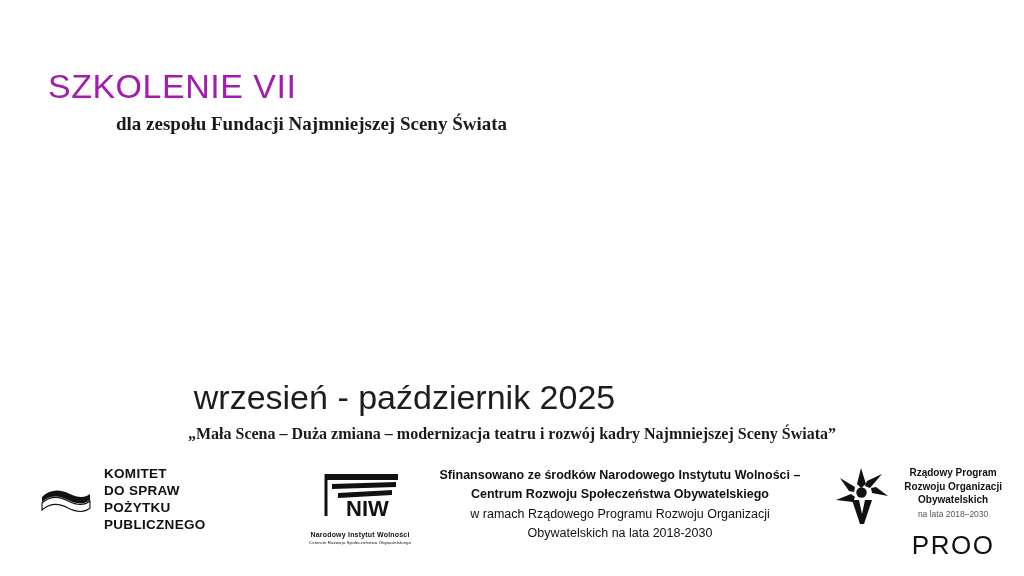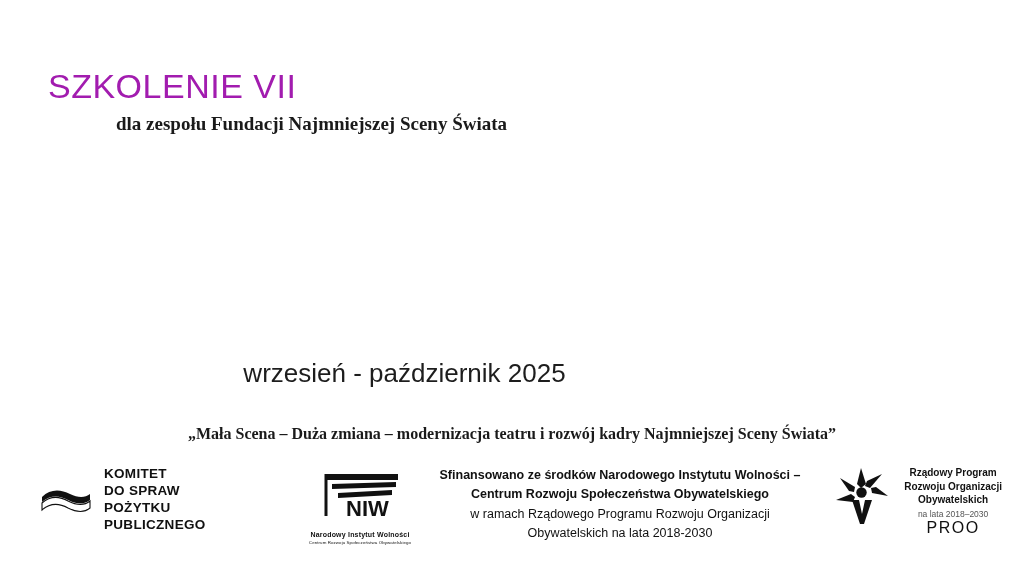--- a/index.html
+++ b/index.html
@@ -58,25 +58,25 @@
     font-size: 29px;
     font-weight: 400;
     color: #e2179c;
     line-height: 1.45;
   }
 
   
   .date {
     position: absolute;
     left: 0;
-    top: 358px;
+    top: 378px;
     width: 809px;
     text-align: center;
     font-family: "Liberation Sans", sans-serif;
-    font-size: 26px;
+    font-size: 34px;
     font-weight: 400;
     color: #1d1d1d;
   }
 
   
   .project-quote {
     position: absolute;
     left: 0;
     top: 425px;
     width: 1024px;
@@ -193,25 +193,25 @@
   }
   .proo-years {
     font-family: "Liberation Sans", sans-serif;
     font-size: 8.5px;
     font-weight: 400;
     color: #555;
     margin-top: 2px;
   }
   .proo-word {
     font-family: "Liberation Sans", sans-serif;
-    font-size: 16px;
+    font-size: 26px;
     font-weight: 400;
     letter-spacing: 1.5px;
     color: #111;
-    margin-top: 1px;
+    margin-top: 13px;
     line-height: 1;
   }
 </style>
 </head>
 <body>
 
 <div class="slide">
 
   <div class="title-block">
     <h1 class="main-title">SZKOLENIE VII</h1>

